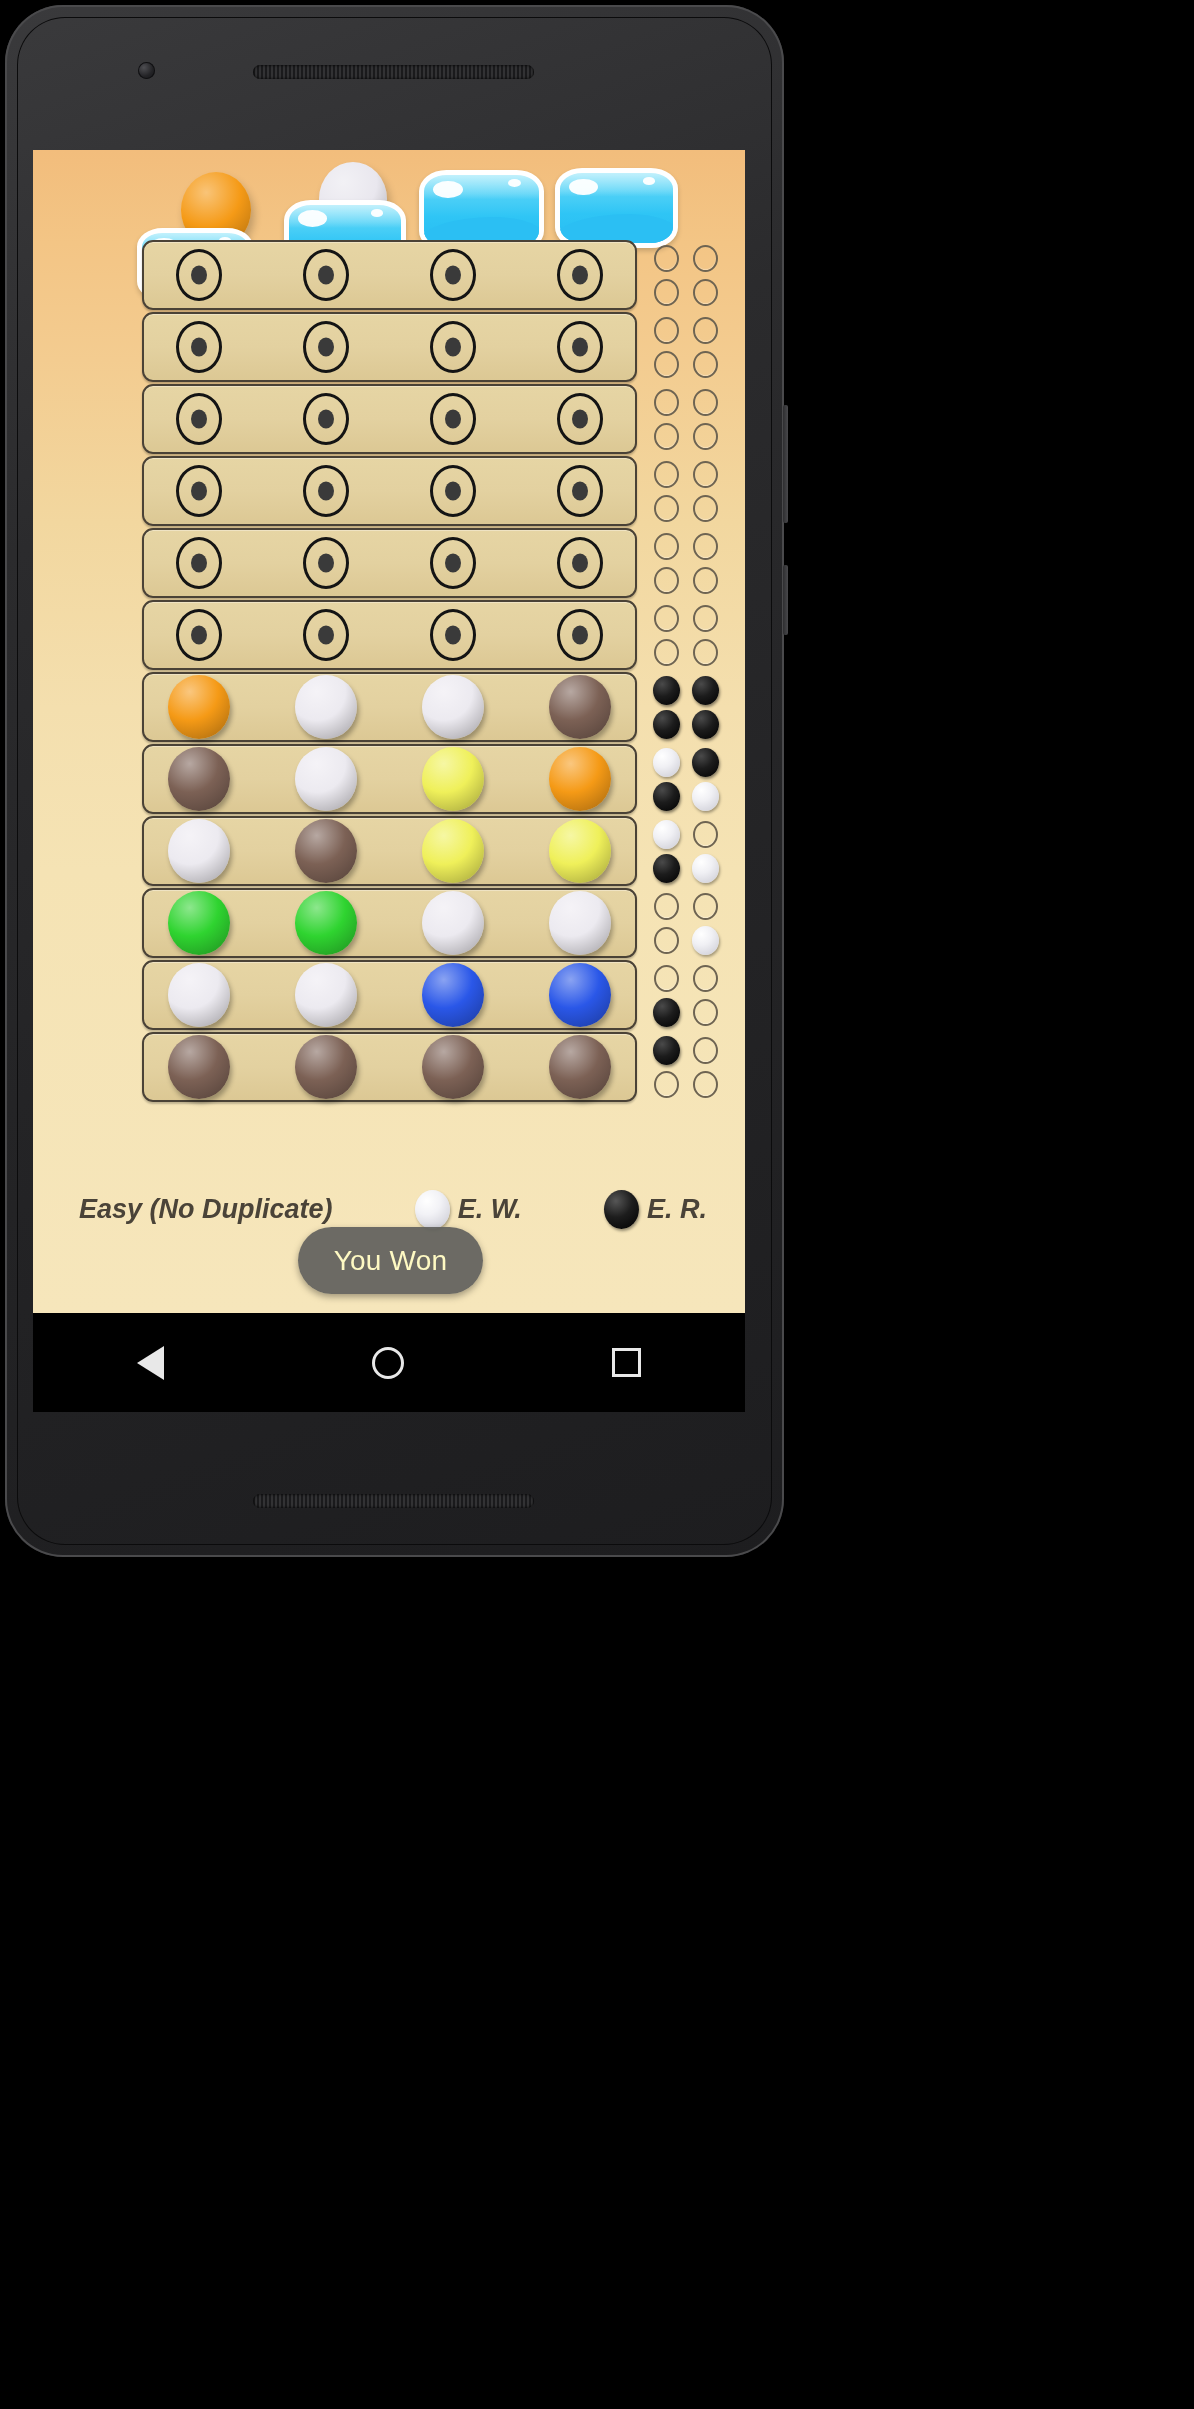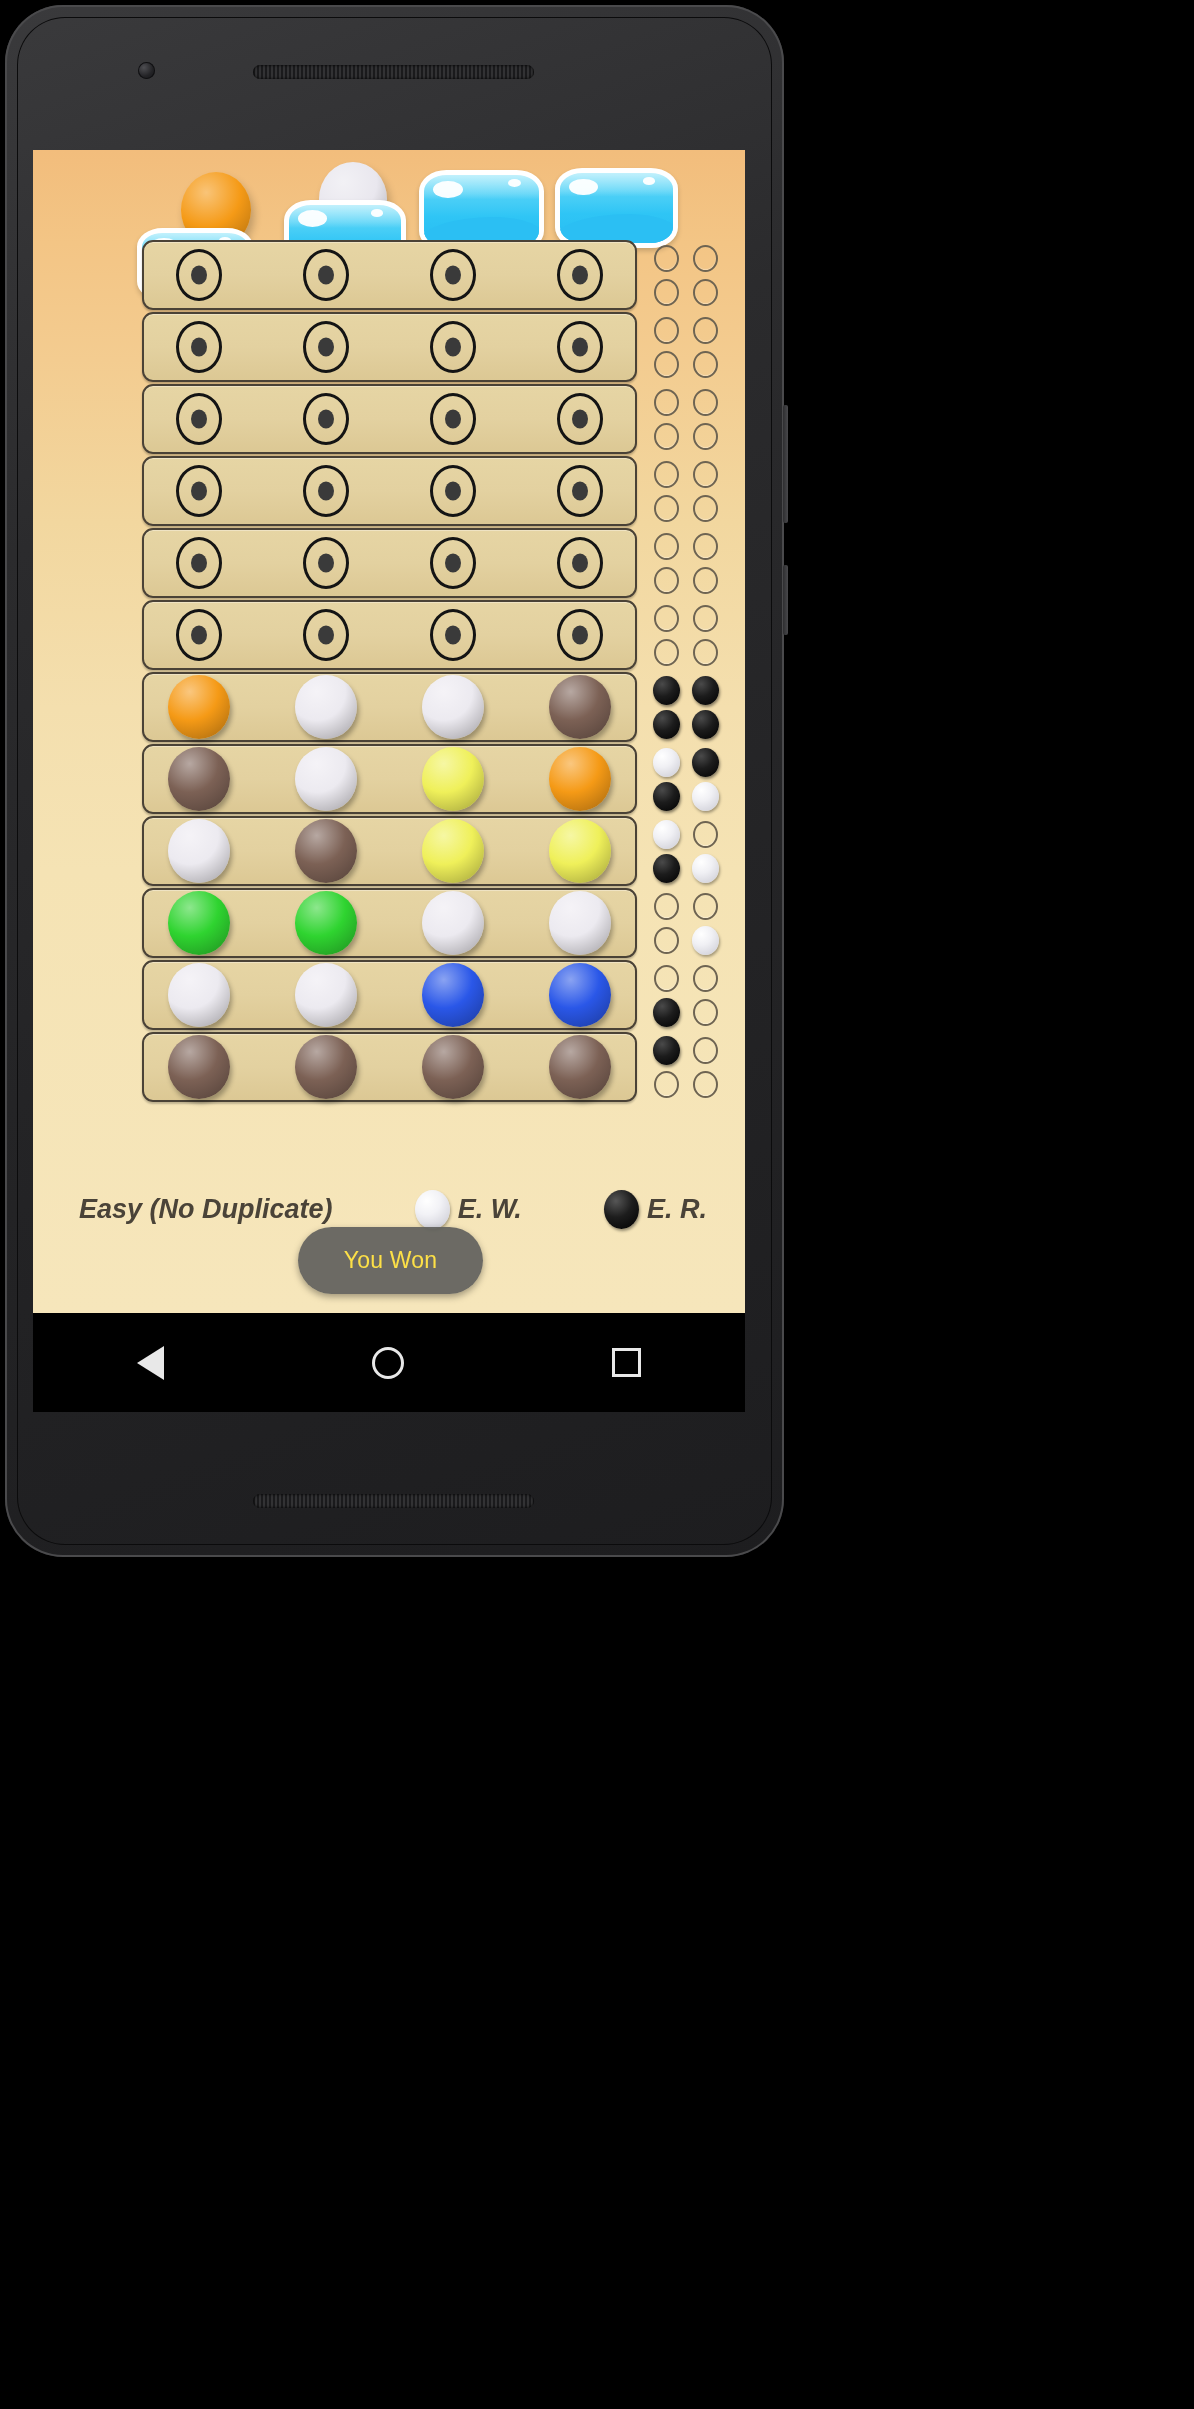--- a/index.html
+++ b/index.html
@@ -176,21 +176,21 @@
     position:absolute;
     left:265px; top:1077px;
     width:185px; height:67px;
     background:rgba(96,96,92,.92);
     border-radius:34px;
     display:flex; align-items:center; justify-content:center;
     box-shadow:0 3px 7px rgba(0,0,0,.35);
     z-index:40;
   }
   #toast span{
-    color:#fde047; font-size:23px; letter-spacing:.2px;
+    color:#fef9c3; font-size:28px; letter-spacing:.2px;
   }
 
   
   #legend{
     position:absolute; left:4px; top:1040px; width:712px;
     display:flex; align-items:center;
     padding:0 42px;
     z-index:30;
   }
   #legend .diff{

